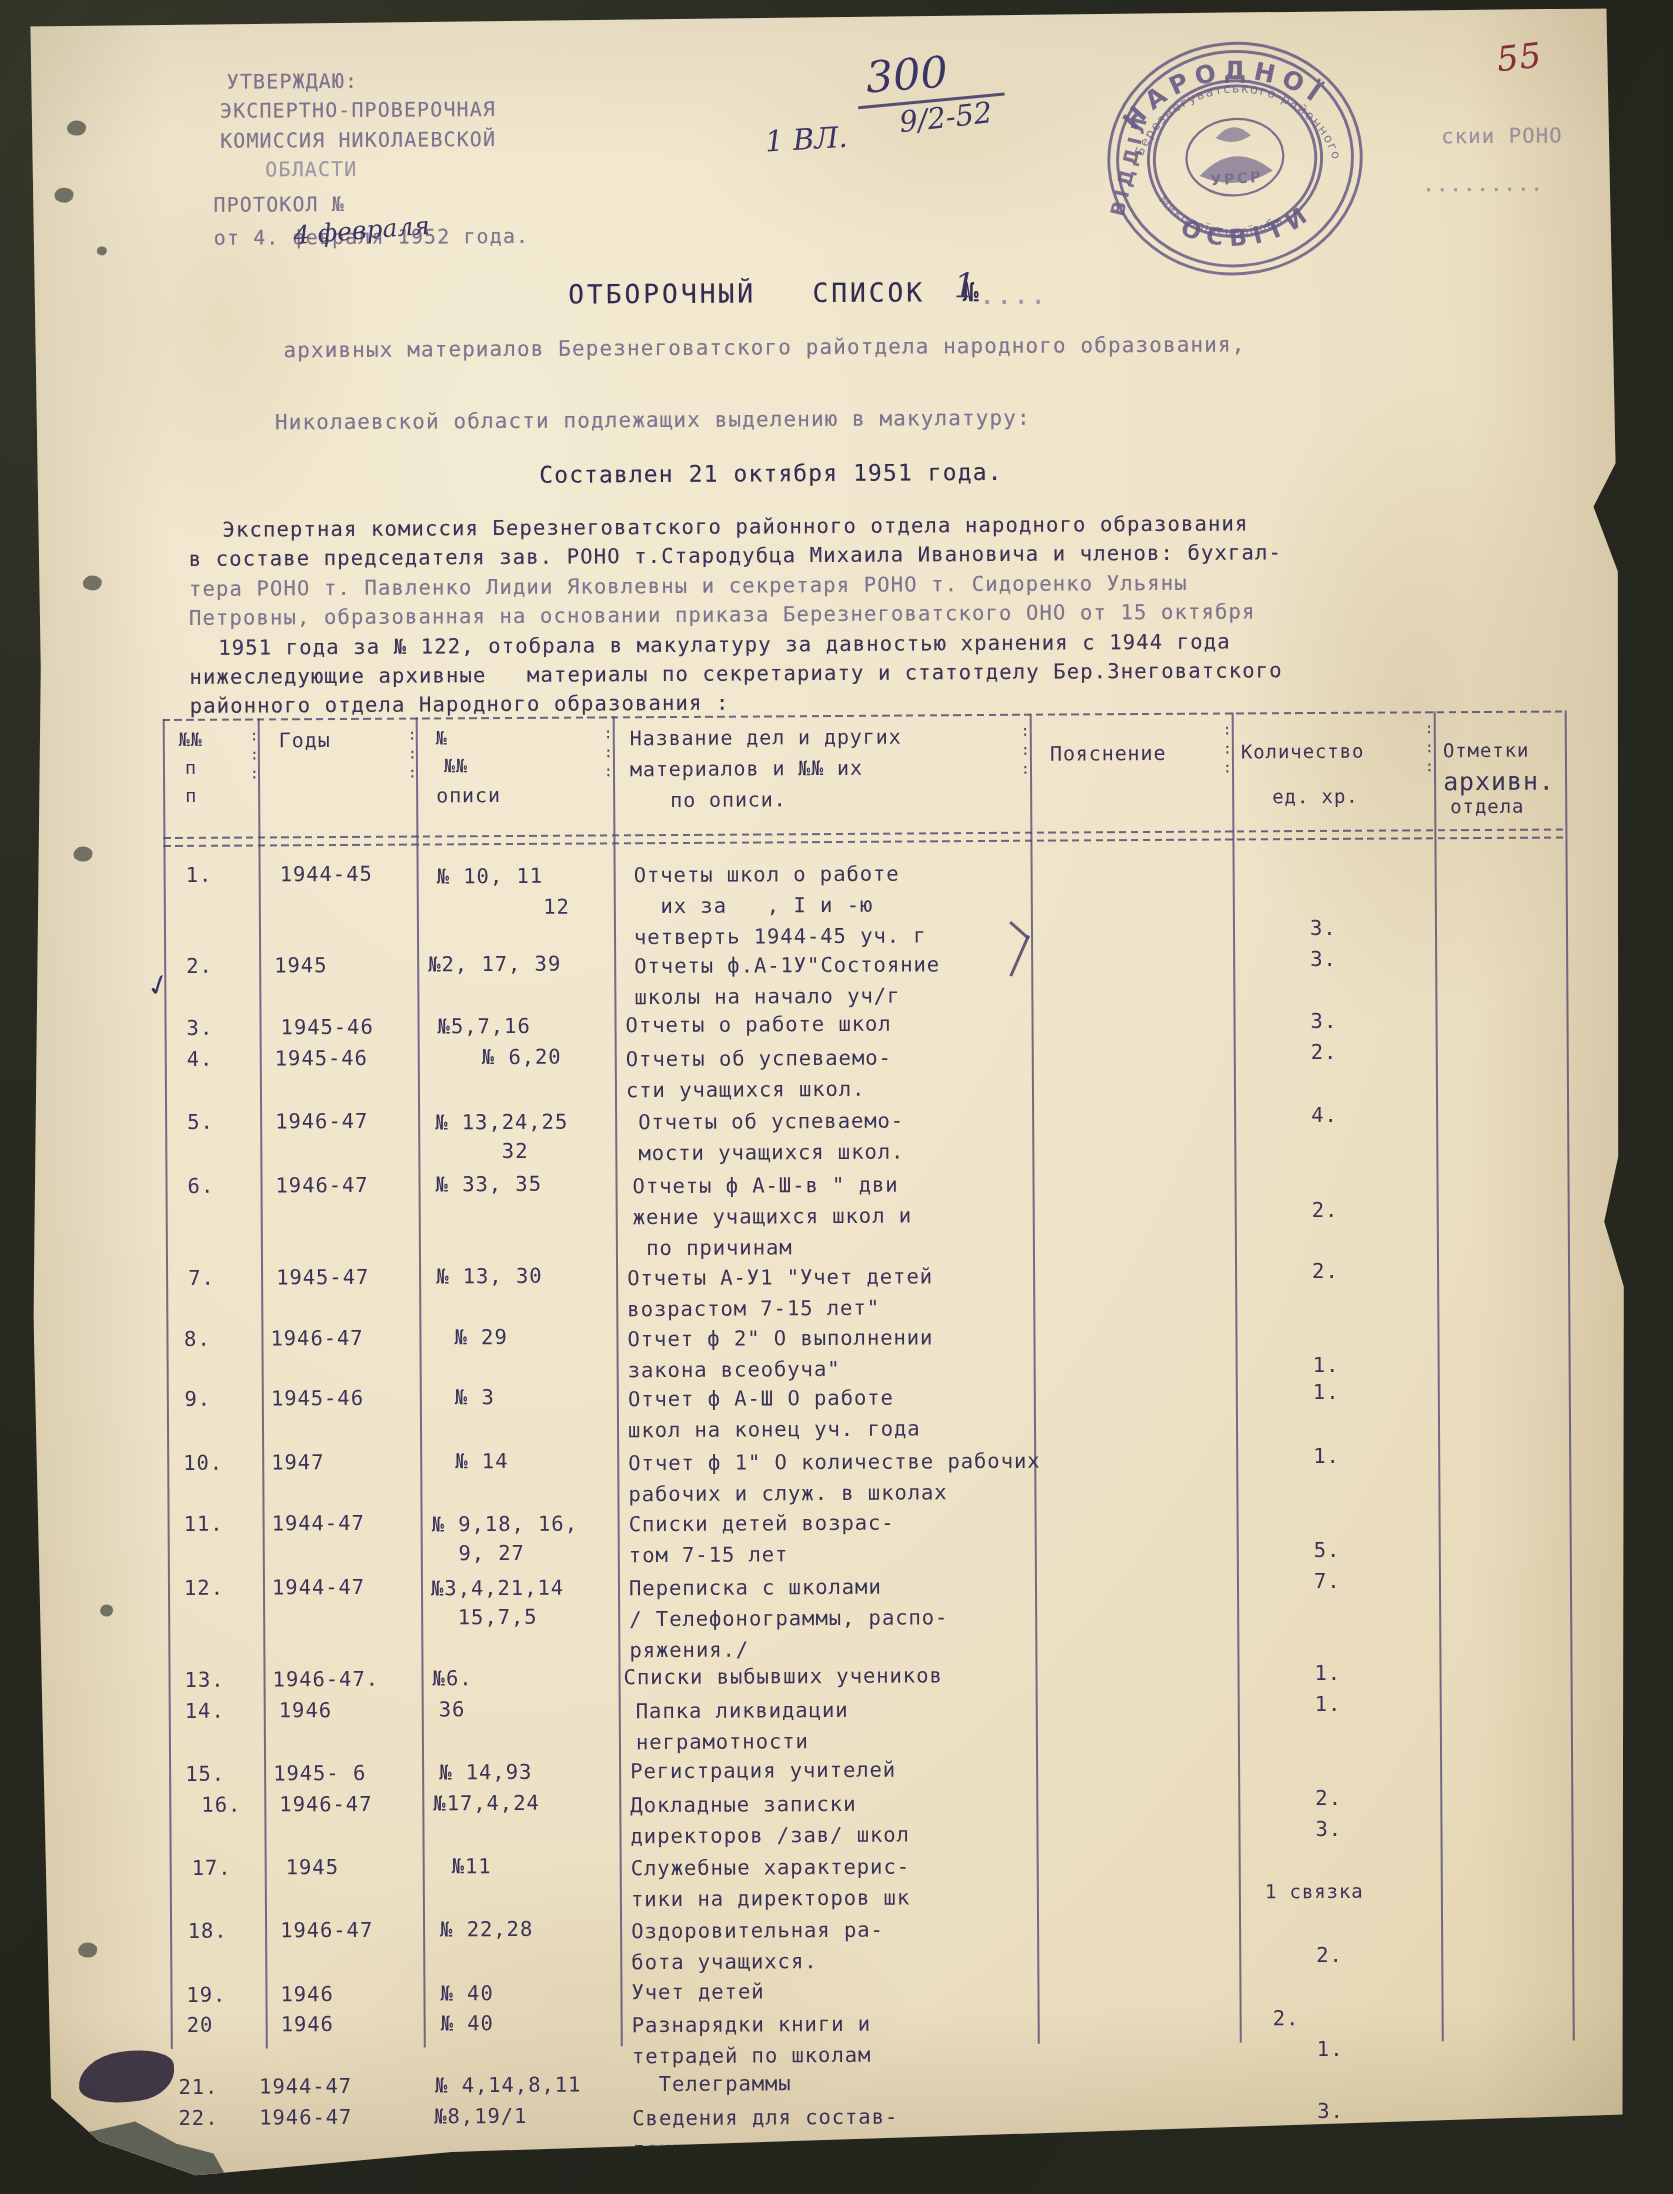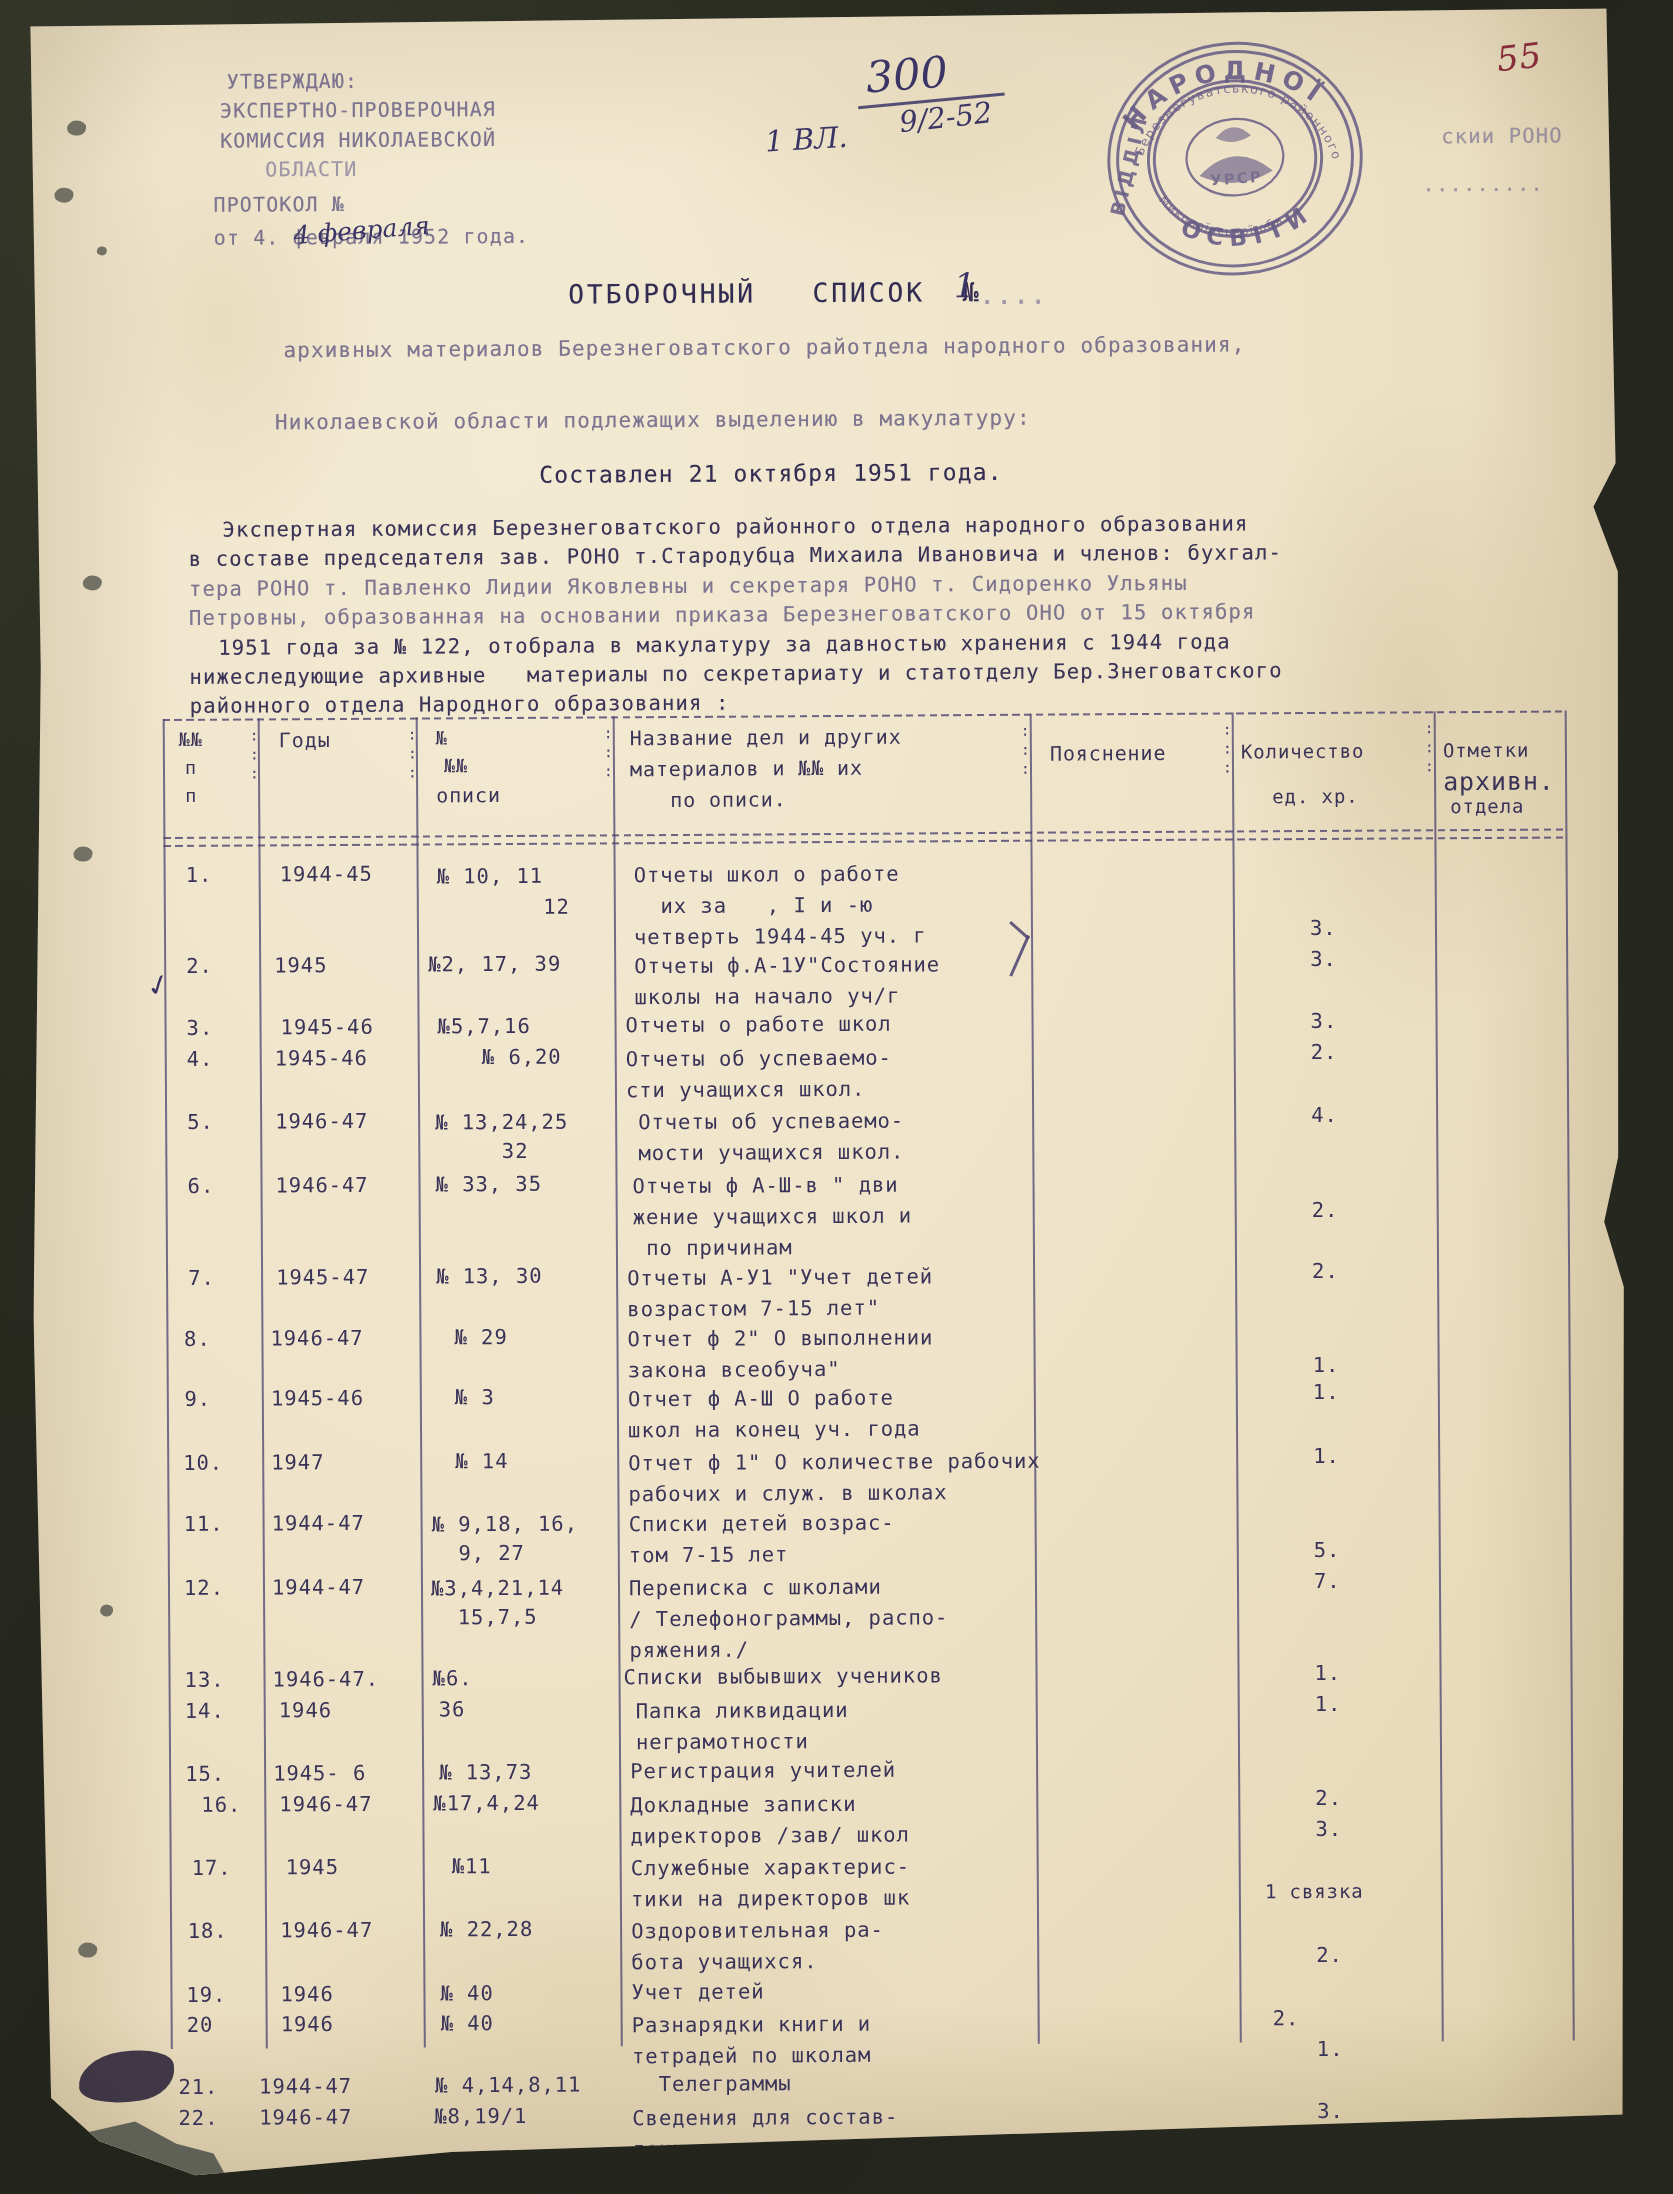--- a/index.html
+++ b/index.html
@@ -446,21 +446,21 @@
 
     <div class="cell" style="left:16px;  top:980px; font-size:20.6px;">14.</div>
     <div class="cell" style="left:110px; top:980px; font-size:20.6px;">1946</div>
     <div class="cell" style="left:270px; top:980px; font-size:20.6px;">36</div>
     <div class="cell" style="left:467px; top:980px; font-size:20.6px; line-height:31px;">Папка ликвидации
 неграмотности</div>
     <div class="cell" style="left:1146px; top:980px; font-size:20.6px;">1.</div>
 
     <div class="cell" style="left:16px;  top:1043px; font-size:20.6px;">15.</div>
     <div class="cell" style="left:104px; top:1043px; font-size:20.6px;">1945- 6</div>
-    <div class="cell" style="left:270px; top:1043px; font-size:20.6px;">№ 13,73</div>
+    <div class="cell" style="left:270px; top:1043px; font-size:20.6px;">№ 14,93</div>
     <div class="cell" style="left:461px; top:1043px; font-size:20.6px;">Регистрация учителей</div>
     <div class="cell" style="left:1146px; top:1074px; font-size:20.6px;">2.</div>
 
     <div class="cell" style="left:32px;  top:1074px; font-size:20.6px;">16.</div>
     <div class="cell" style="left:110px; top:1074px; font-size:20.6px;">1946-47</div>
     <div class="cell" style="left:264px; top:1074px; font-size:20.6px;">№17,4,24</div>
     <div class="cell" style="left:461px; top:1074px; font-size:20.6px; line-height:31px;">Докладные записки
 директоров /зав/ школ</div>
     <div class="cell" style="left:1146px; top:1105px; font-size:20.6px;">3.</div>
 

